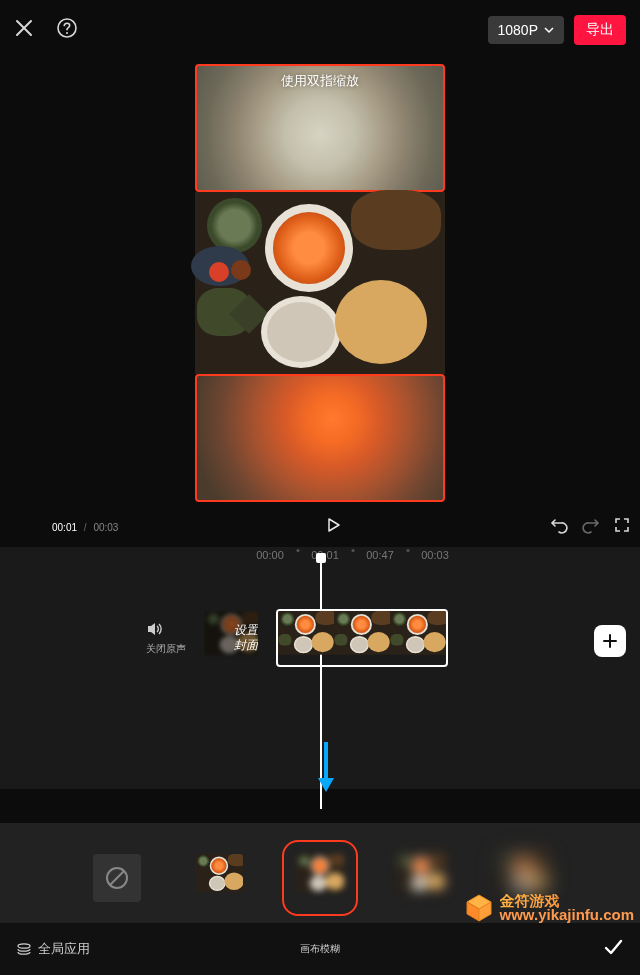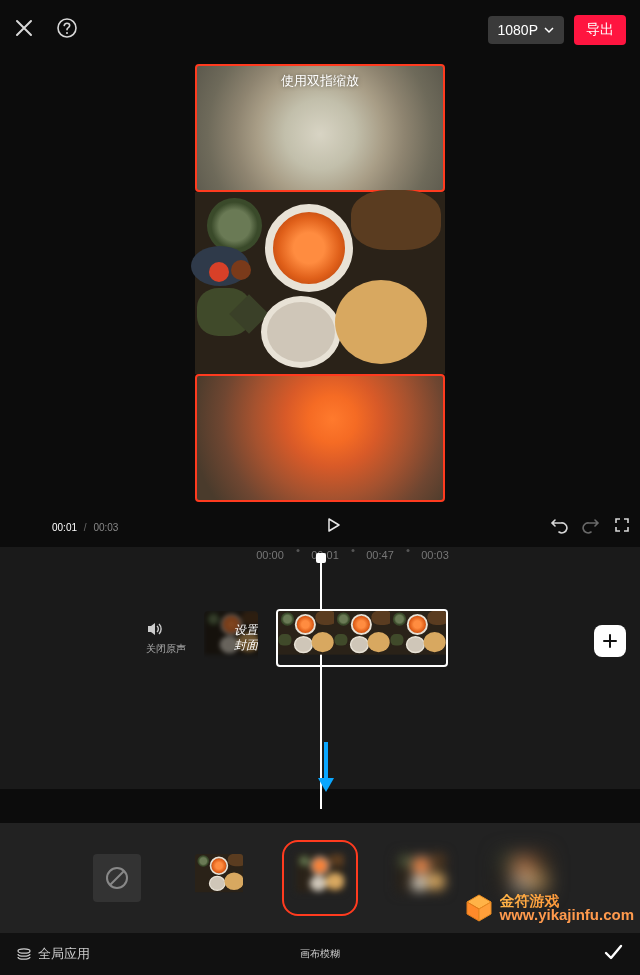--- a/index.html
+++ b/index.html
@@ -61,21 +61,21 @@
   .panel{position:absolute;left:0;right:0;bottom:42px;height:110px;background:#222;display:flex;align-items:center;justify-content:space-evenly;padding:0 40px;}
   .opt{width:48px;height:48px;border-radius:4px;cursor:pointer;display:flex;align-items:center;justify-content:center;}
   .opt.none{background:#333;}
   .opt.sel{outline:2px solid #ff3b1f;outline-offset:12px;border-radius:2px;}
   .swatch{width:48px;height:48px;border-radius:3px;overflow:hidden;position:relative;}
   .swatch .mini{transform:scale(.21);transform-origin:0 0;width:250px;height:182px;position:absolute;}
   .blur2{filter:blur(3px);}
   .blur3{filter:blur(6px);}
   .blur4{filter:blur(10px);}
   
-  .bottombar{position:absolute;left:0;right:0;bottom:0;height:42px;background:#111;display:flex;align-items:center;}
+  .bottombar{position:absolute;left:0;right:0;bottom:0;height:52px;background:#111;display:flex;align-items:center;}
   .global{display:flex;align-items:center;gap:6px;font-size:13px;color:#ccc;margin-left:16px;cursor:pointer;}
   .panel-title{position:absolute;left:0;right:0;text-align:center;font-size:10px;color:#ccc;}
   .confirm{position:absolute;right:16px;cursor:pointer;}
   
   .watermark{position:absolute;right:6px;bottom:52px;display:flex;align-items:center;gap:6px;pointer-events:none;}
   .wm-cube{width:30px;height:30px;}
   .wm-text{display:flex;flex-direction:column;line-height:14px;}
   .wm-big{font-size:15px;font-weight:600;background:linear-gradient(90deg,#ffb347,#ff7a2d);-webkit-background-clip:text;color:transparent;}
   .wm-small{font-size:15px;color:#ff9a4d;font-weight:bold;}
   

